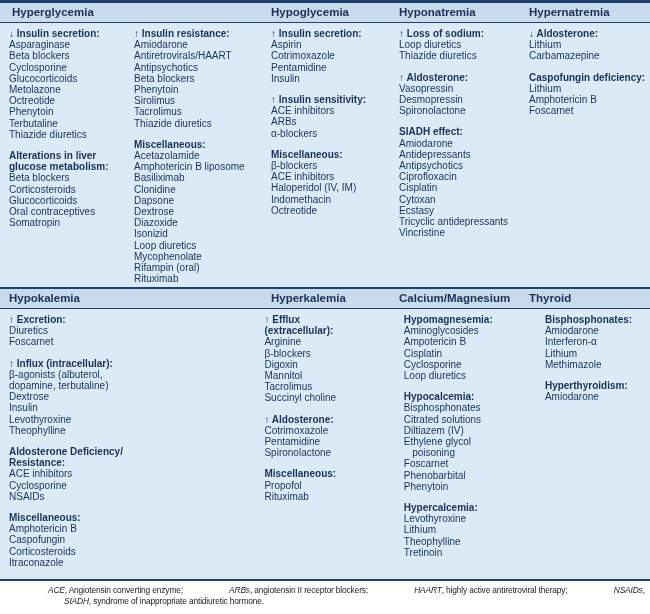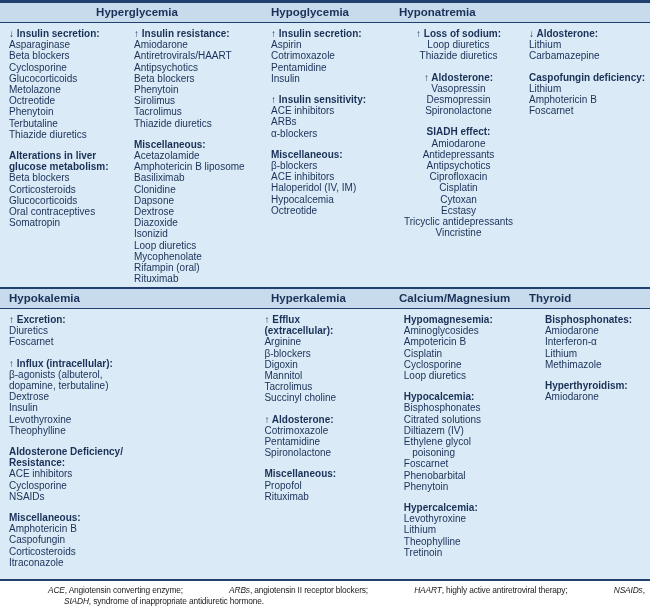--- a/index.html
+++ b/index.html
@@ -19,38 +19,38 @@
   .hdr-row{
     display:flex;
     background:var(--header_bg,#c7dbed);
     border-bottom:1.5px solid var(--border,#20406f);
     height:19px;line-height:19px;
     font-size:11.5px;font-weight:bold;
   }
   .section.s1 .hdr-row{border-top:2px solid var(--border,#20406f);}
   .hdr{box-sizing:border-box;padding-left:9px;white-space:nowrap;overflow:hidden;}
   
-  .s0 .hdr:nth-child(1){width:262px;text-align:center;padding-left:12px;}
+  .s0 .hdr:nth-child(1){width:262px;padding-left:12px;}
   .s0 .hdr:nth-child(2){width:128px;}
   .s0 .hdr:nth-child(3){width:130px;}
   .s0 .hdr:nth-child(4){width:130px;}
   
   .s1 .hdr:nth-child(1){width:262px;}
   .s1 .hdr:nth-child(2){width:128px;}
   .s1 .hdr:nth-child(3){width:130px;}
   .s1 .hdr:nth-child(4){width:130px;}
   .cols{display:flex;align-items:flex-start;box-sizing:border-box;padding-top:5px;overflow:hidden;border-radius:15px;}
   .s0 .cols{height:264px;}
   .s1 .cols{height:270px;gap:27px;}
   .col{box-sizing:border-box;padding-left:9px;padding-right:2px;}
   
   .s0 .col:nth-child(1){width:125px;}
   .s0 .col:nth-child(2){width:137px;}
   .s0 .col:nth-child(3){width:128px;}
-  .s0 .col:nth-child(4){width:130px;text-align:center;}
+  .s0 .col:nth-child(4){width:130px;}
   .s0 .col:nth-child(5){width:130px;}
   
   .s1 .col:nth-child(1){width:262px;}
   .s1 .col:nth-child(2){width:128px;}
   .s1 .col:nth-child(3){width:130px;}
   .s1 .col:nth-child(4){width:130px;}
   .group{margin-bottom:10px;}
   .ghead,.item{
     font-size:10px;line-height:11.2px;
     white-space:pre-line;
@@ -69,20 +69,21 @@
 </head>
 <body>
 
 <div id="page">
   <div id="table">
     <div class="section s0">
       <div class="hdr-row">
           <div class="hdr">Hyperglycemia</div>
           <div class="hdr">Hypoglycemia</div>
           <div class="hdr">Hyponatremia</div>
+          <div class="hdr">Hypernatremia</div>
         </div>
       <div class="cols">
           <div class="col">
             <div class="group">
               <div class="ghead">↓ Insulin secretion:</div>
               <div class="item">Asparaginase</div>
               <div class="item">Beta blockers</div>
               <div class="item">Cyclosporine</div>
               <div class="item">Glucocorticoids</div>
               <div class="item">Metolazone</div>
@@ -141,21 +142,21 @@
               <div class="ghead">↑ Insulin sensitivity:</div>
               <div class="item">ACE inhibitors</div>
               <div class="item">ARBs</div>
               <div class="item">α-blockers</div>
             </div>
             <div class="group">
               <div class="ghead">Miscellaneous:</div>
               <div class="item">β-blockers</div>
               <div class="item">ACE inhibitors</div>
               <div class="item">Haloperidol (IV, IM)</div>
-              <div class="item">Hypocalcemia</div>
+              <div class="item">Indomethacin</div>
               <div class="item">Octreotide</div>
             </div>
           </div>
           <div class="col">
             <div class="group">
               <div class="ghead">↑ Loss of sodium:</div>
               <div class="item">Loop diuretics</div>
               <div class="item">Thiazide diuretics</div>
             </div>
             <div class="group">

